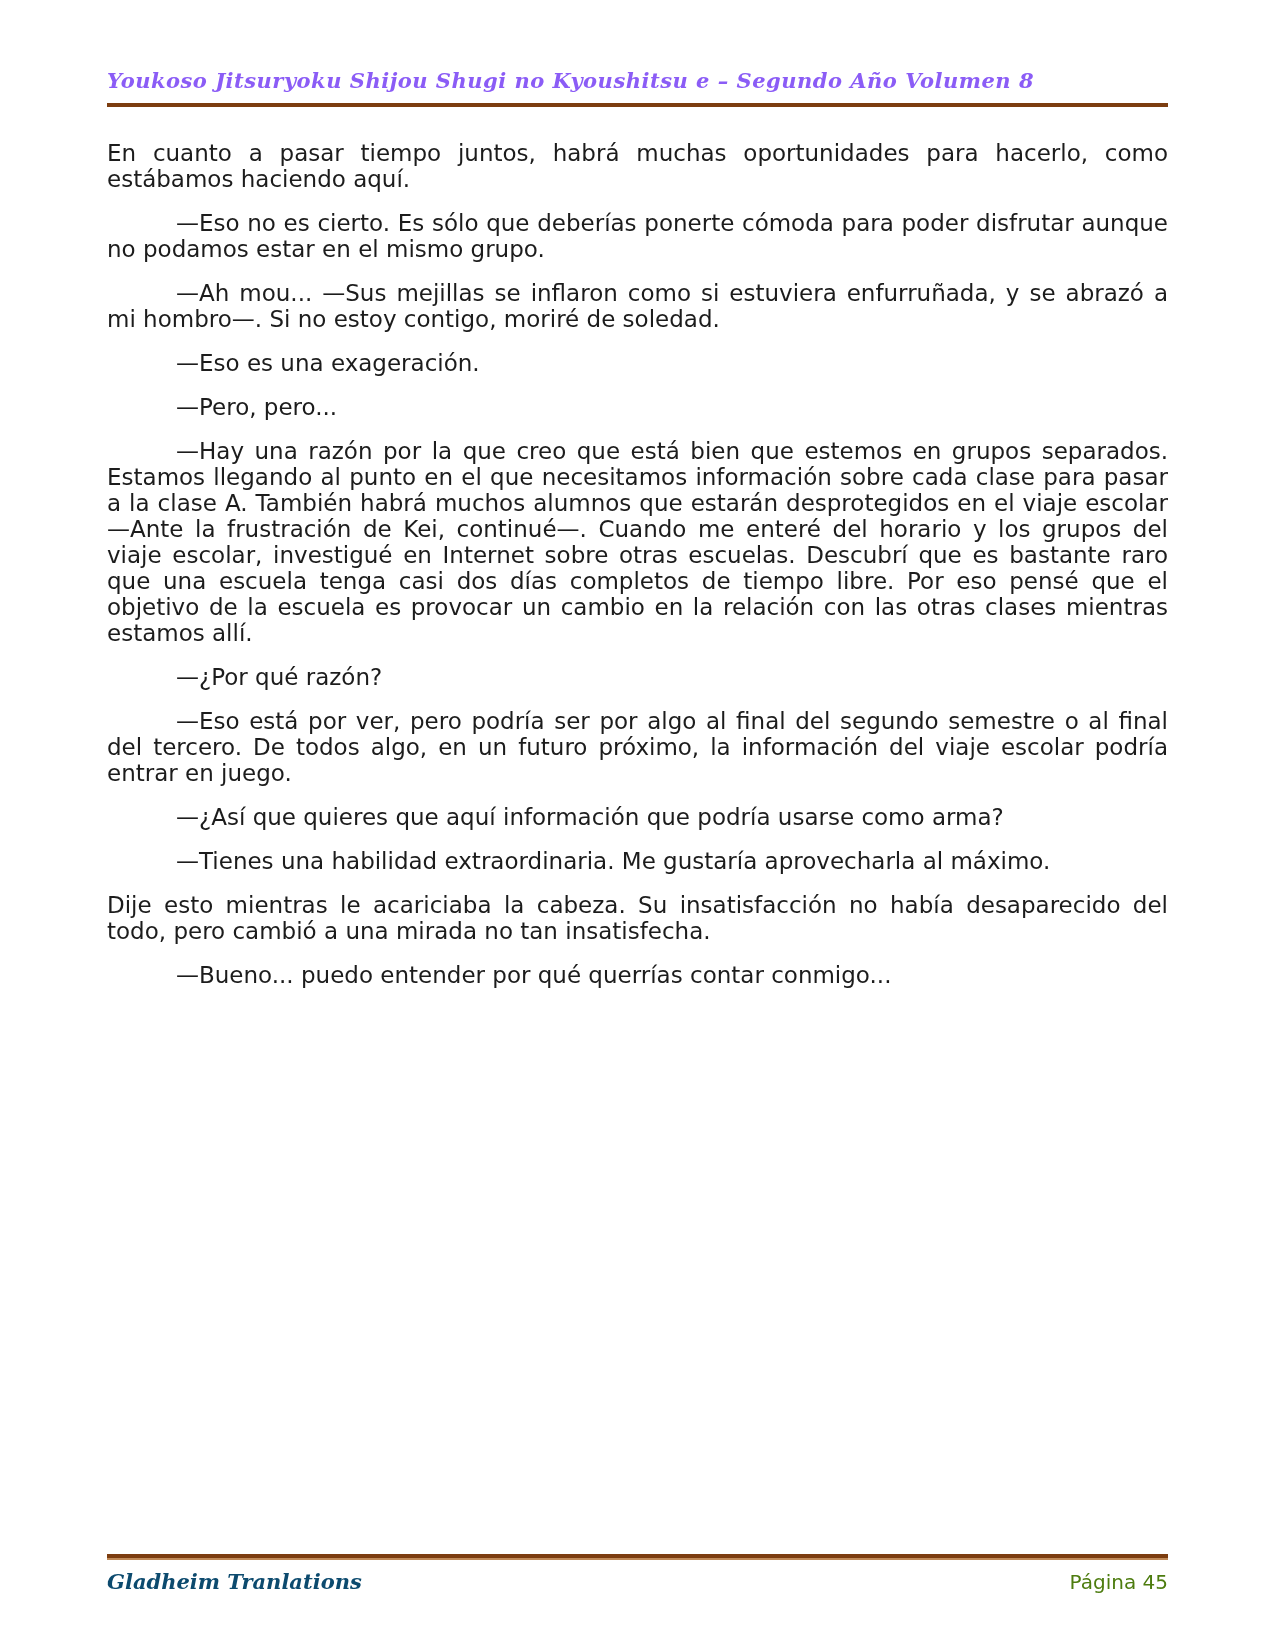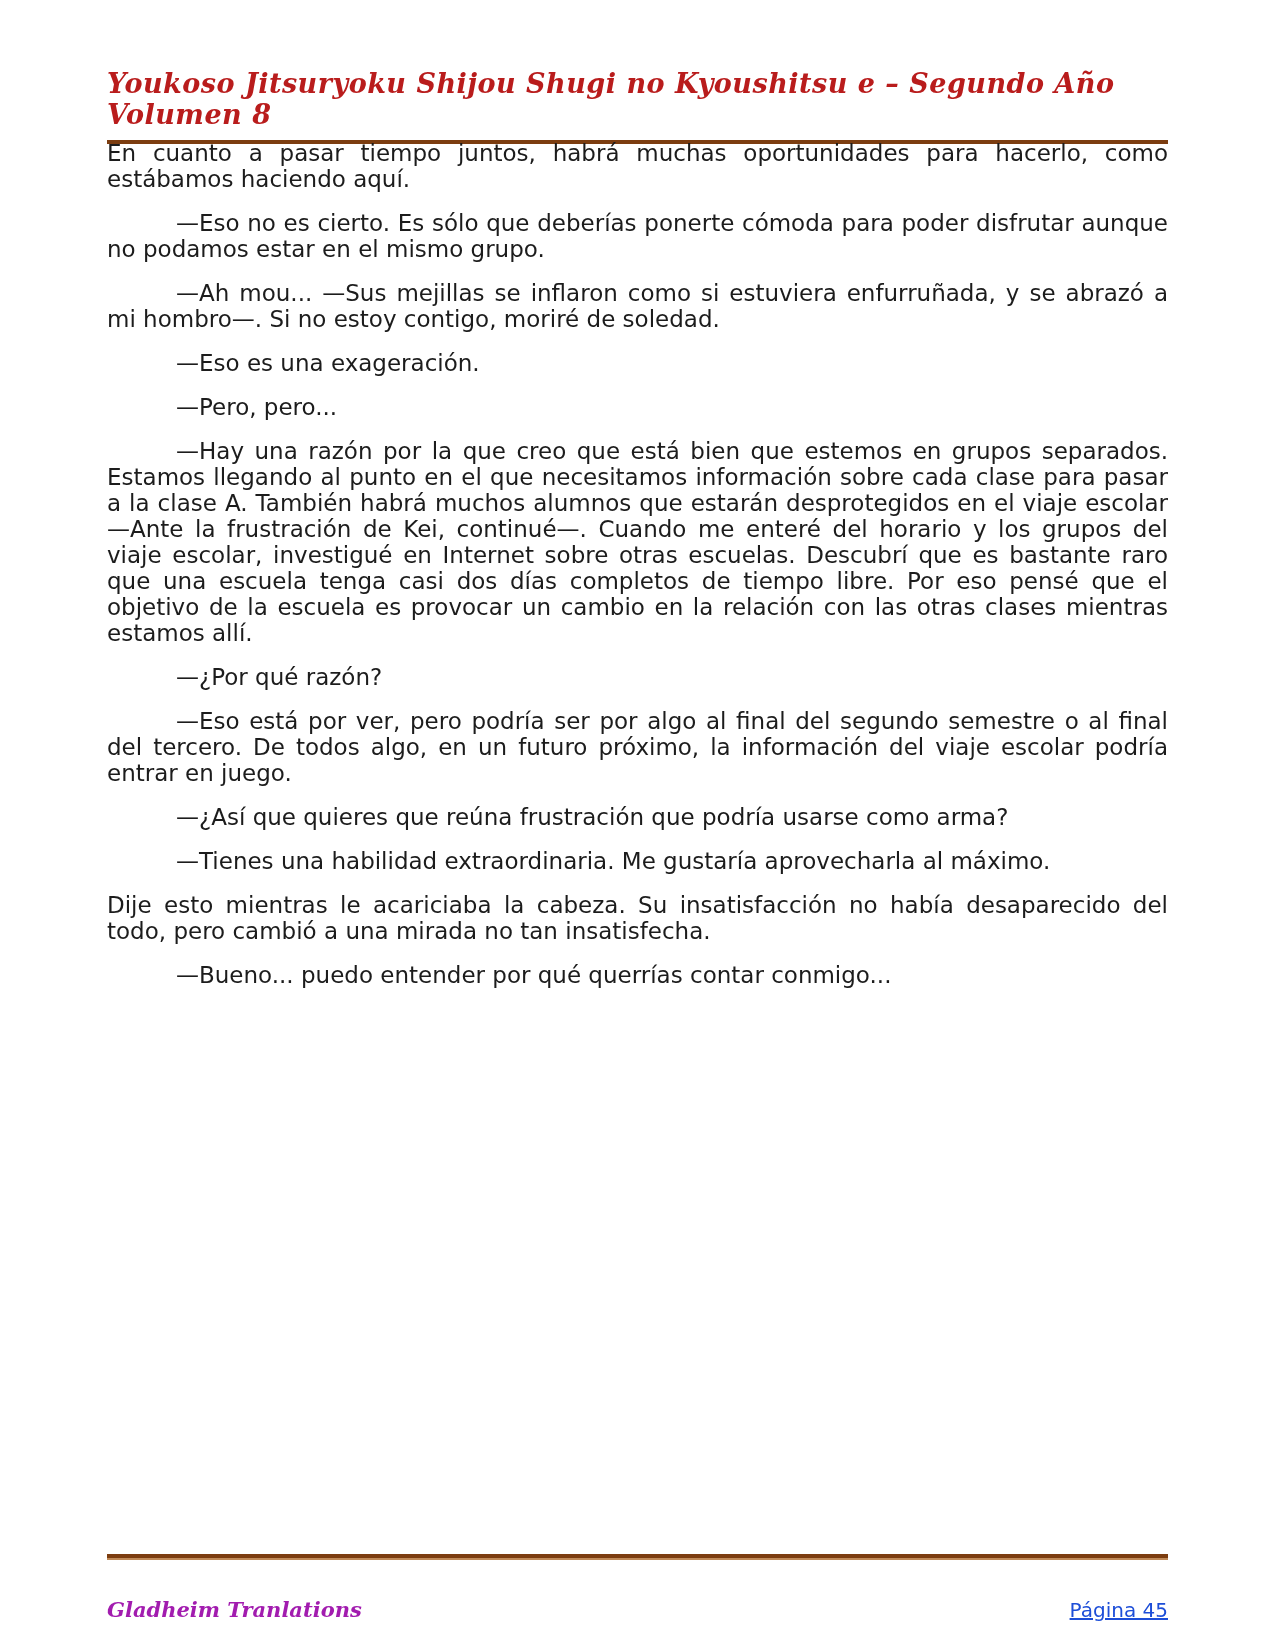--- a/index.html
+++ b/index.html
@@ -21,23 +21,23 @@
   .header {
     position: absolute;
     top: 68px;
     left: 107px;
     right: 107px;
   }
   .header-title {
     font-family: "DejaVu Serif", serif;
     font-weight: bold;
     font-style: italic;
-    font-size: 27px;
+    font-size: 21px;
     letter-spacing: 0.5px;
-    color: #b91c1c;
+    color: #8b5cf6;
   }
   .header-rule {
     margin-top: 10px;
     height: 4px;
     background: #7c3d10;
   }
   .body-text {
     position: absolute;
     top: 140px;
     left: 107px;
@@ -70,27 +70,25 @@
     margin-top: 9px;
     display: flex;
     justify-content: space-between;
     align-items: baseline;
   }
   .footer-translator {
     font-family: "DejaVu Serif", serif;
     font-weight: bold;
     font-style: italic;
     font-size: 21px;
-    color: #a21caf;
-    margin-top: 28px;
+    color: #0c4a6e;
   }
   .footer-page {
     font-size: 20px;
-    color: #1d4ed8;
-    text-decoration: underline;
+    color: #4d7c0f;
   }
 </style>
 </head>
 <body>
 
 <div class="page">
 
   <div class="header">
     <div class="header-title">Youkoso Jitsuryoku Shijou Shugi no Kyoushitsu e – Segundo Año Volumen 8</div>
     <div class="header-rule"></div>
@@ -98,21 +96,21 @@
 
   <div class="body-text">
       <p class="para">En cuanto a pasar tiempo juntos, habrá muchas oportunidades para hacerlo, como estábamos haciendo aquí.</p>
       <p class="para indent">—Eso no es cierto. Es sólo que deberías ponerte cómoda para poder disfrutar aunque no podamos estar en el mismo grupo.</p>
       <p class="para indent">—Ah mou... —Sus mejillas se inflaron como si estuviera enfurruñada, y se abrazó a mi hombro—. Si no estoy contigo, moriré de soledad.</p>
       <p class="para indent">—Eso es una exageración.</p>
       <p class="para indent">—Pero, pero...</p>
       <p class="para indent">—Hay una razón por la que creo que está bien que estemos en grupos separados. Estamos llegando al punto en el que necesitamos información sobre cada clase para pasar a la clase A. También habrá muchos alumnos que estarán desprotegidos en el viaje escolar —Ante la frustración de Kei, continué—. Cuando me enteré del horario y los grupos del viaje escolar, investigué en Internet sobre otras escuelas. Descubrí que es bastante raro que una escuela tenga casi dos días completos de tiempo libre. Por eso pensé que el objetivo de la escuela es provocar un cambio en la relación con las otras clases mientras estamos allí.</p>
       <p class="para indent">—¿Por qué razón?</p>
       <p class="para indent">—Eso está por ver, pero podría ser por algo al final del segundo semestre o al final del tercero. De todos algo, en un futuro próximo, la información del viaje escolar podría entrar en juego.</p>
-      <p class="para indent">—¿Así que quieres que reúna frustración que podría usarse como arma?</p>
+      <p class="para indent">—¿Así que quieres que aquí información que podría usarse como arma?</p>
       <p class="para indent">—Tienes una habilidad extraordinaria. Me gustaría aprovecharla al máximo.</p>
       <p class="para">Dije esto mientras le acariciaba la cabeza. Su insatisfacción no había desaparecido del todo, pero cambió a una mirada no tan insatisfecha.</p>
       <p class="para indent">—Bueno... puedo entender por qué querrías contar conmigo...</p>
     </div>
 
   <div class="footer">
     <div class="footer-rule-thick"></div>
     <div class="footer-rule-thin"></div>
     <div class="footer-row">
       <span class="footer-translator">Gladheim Tranlations</span>

